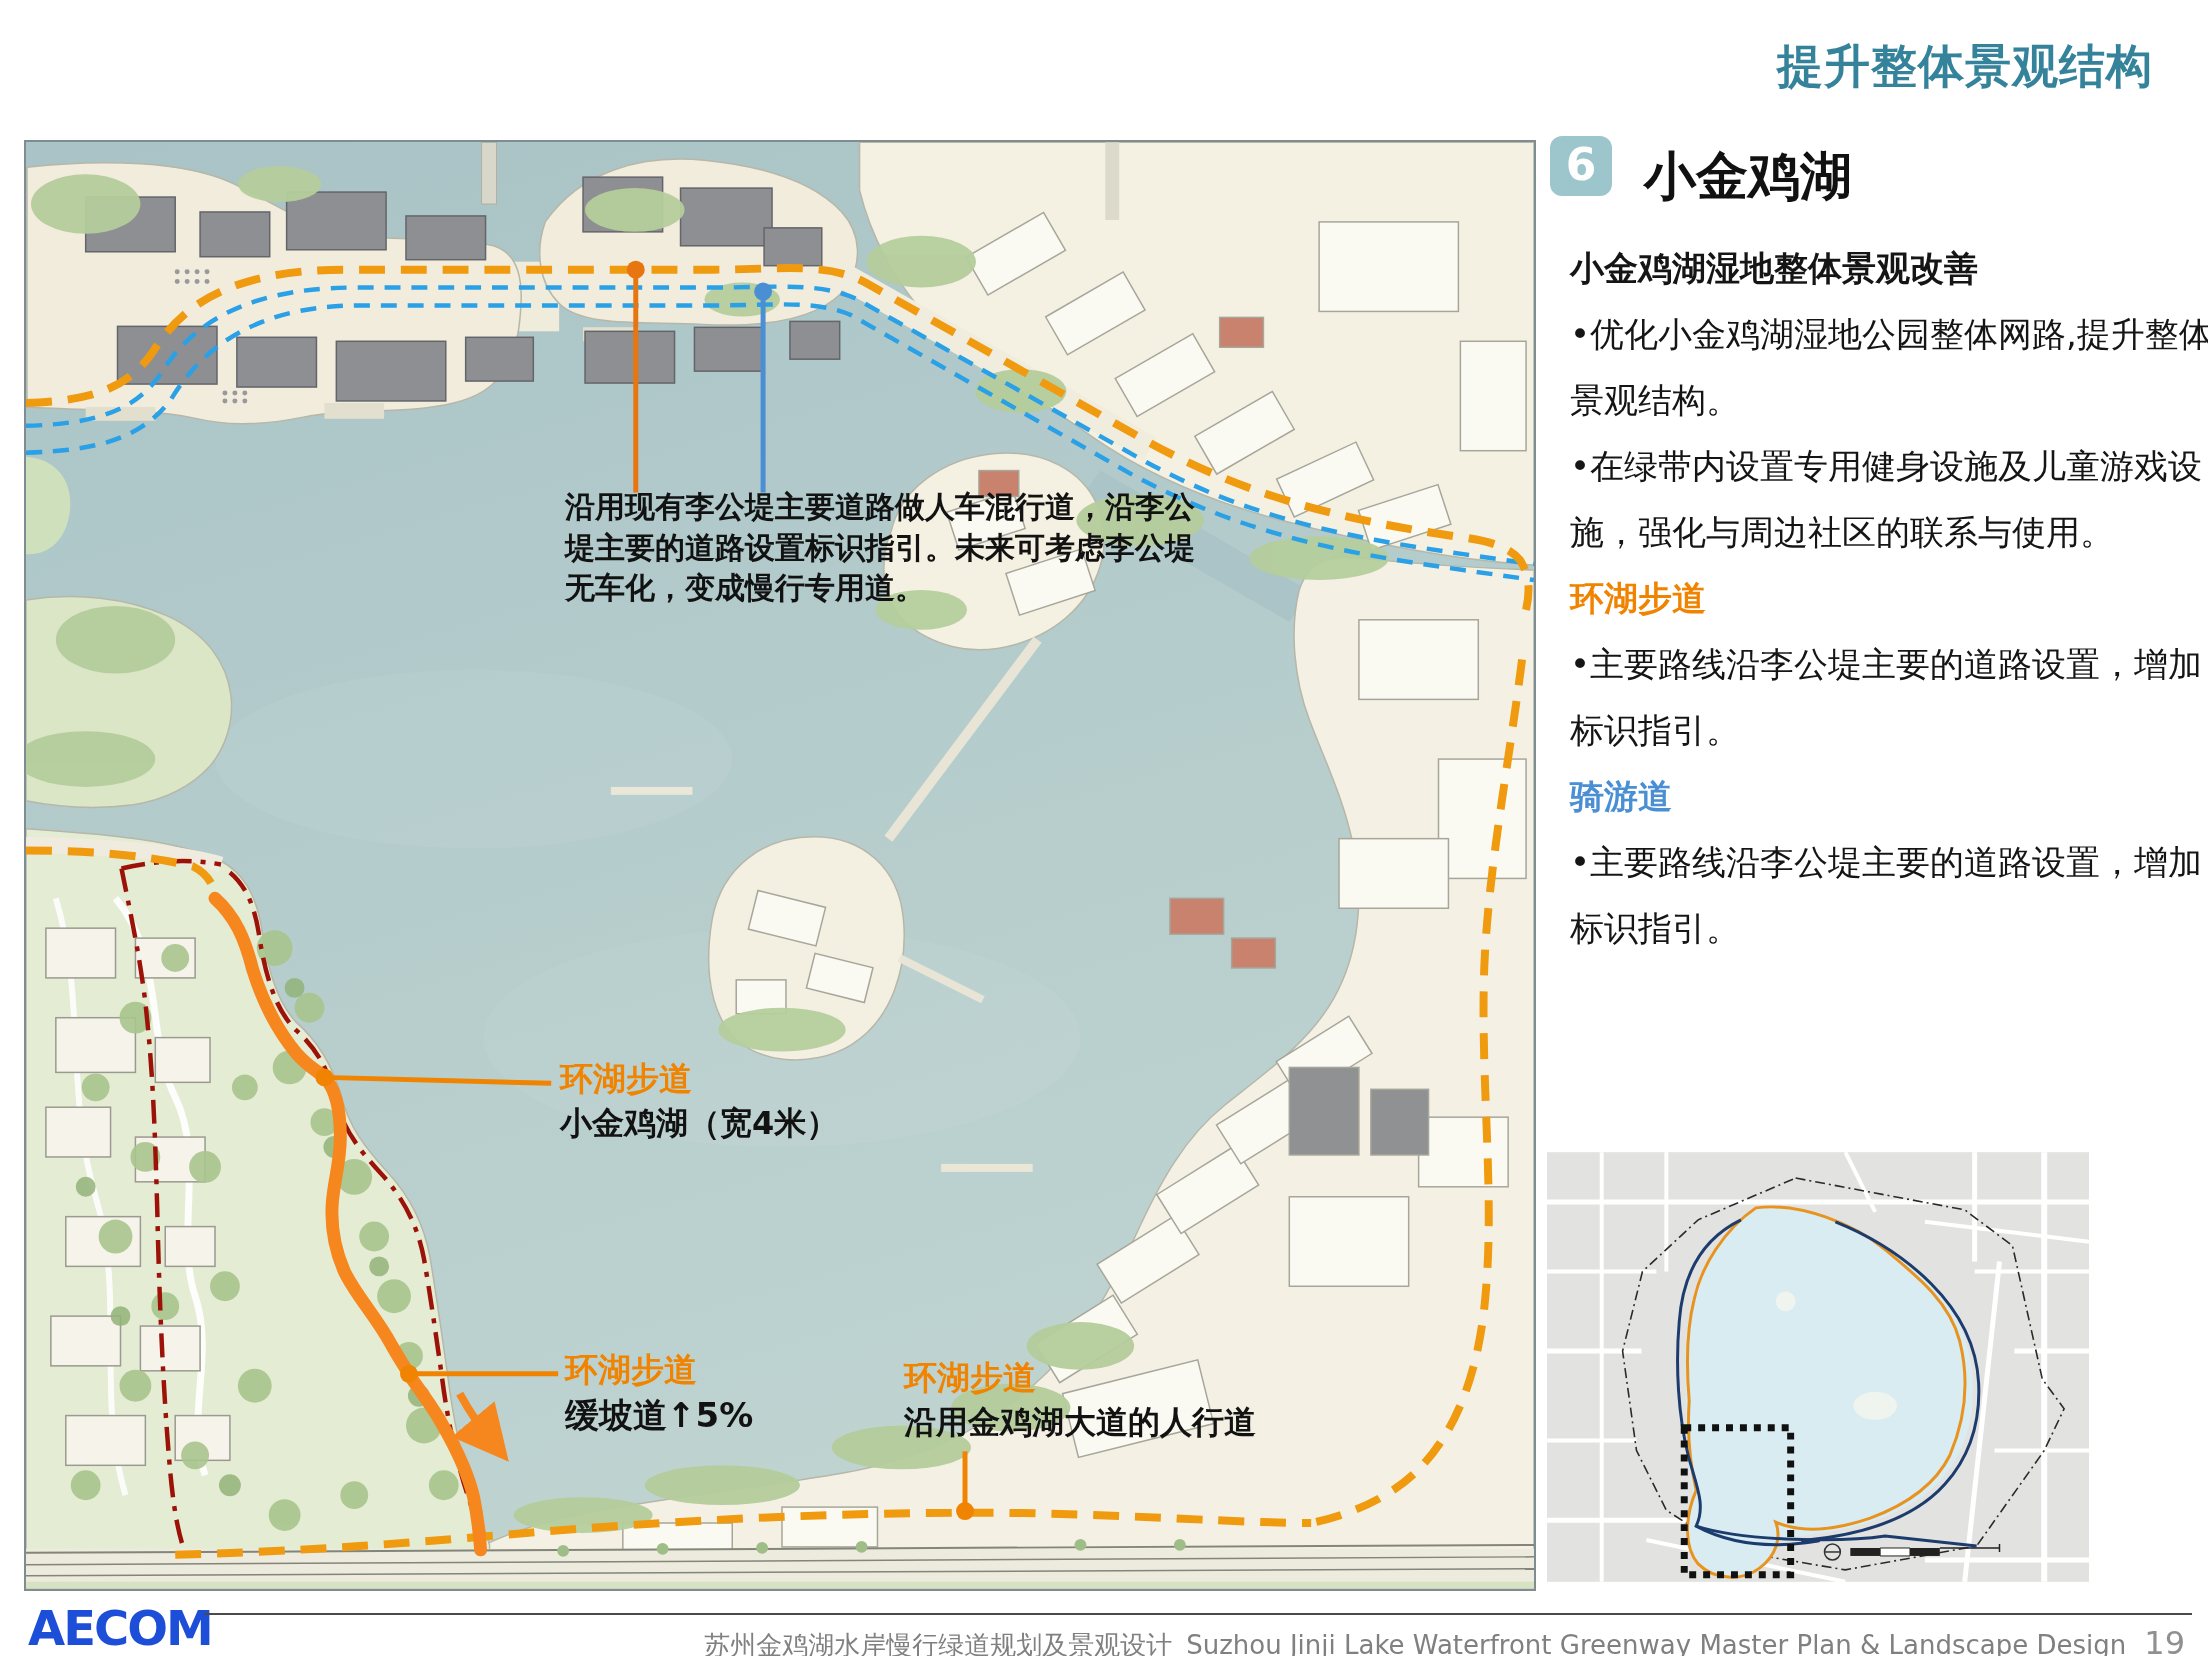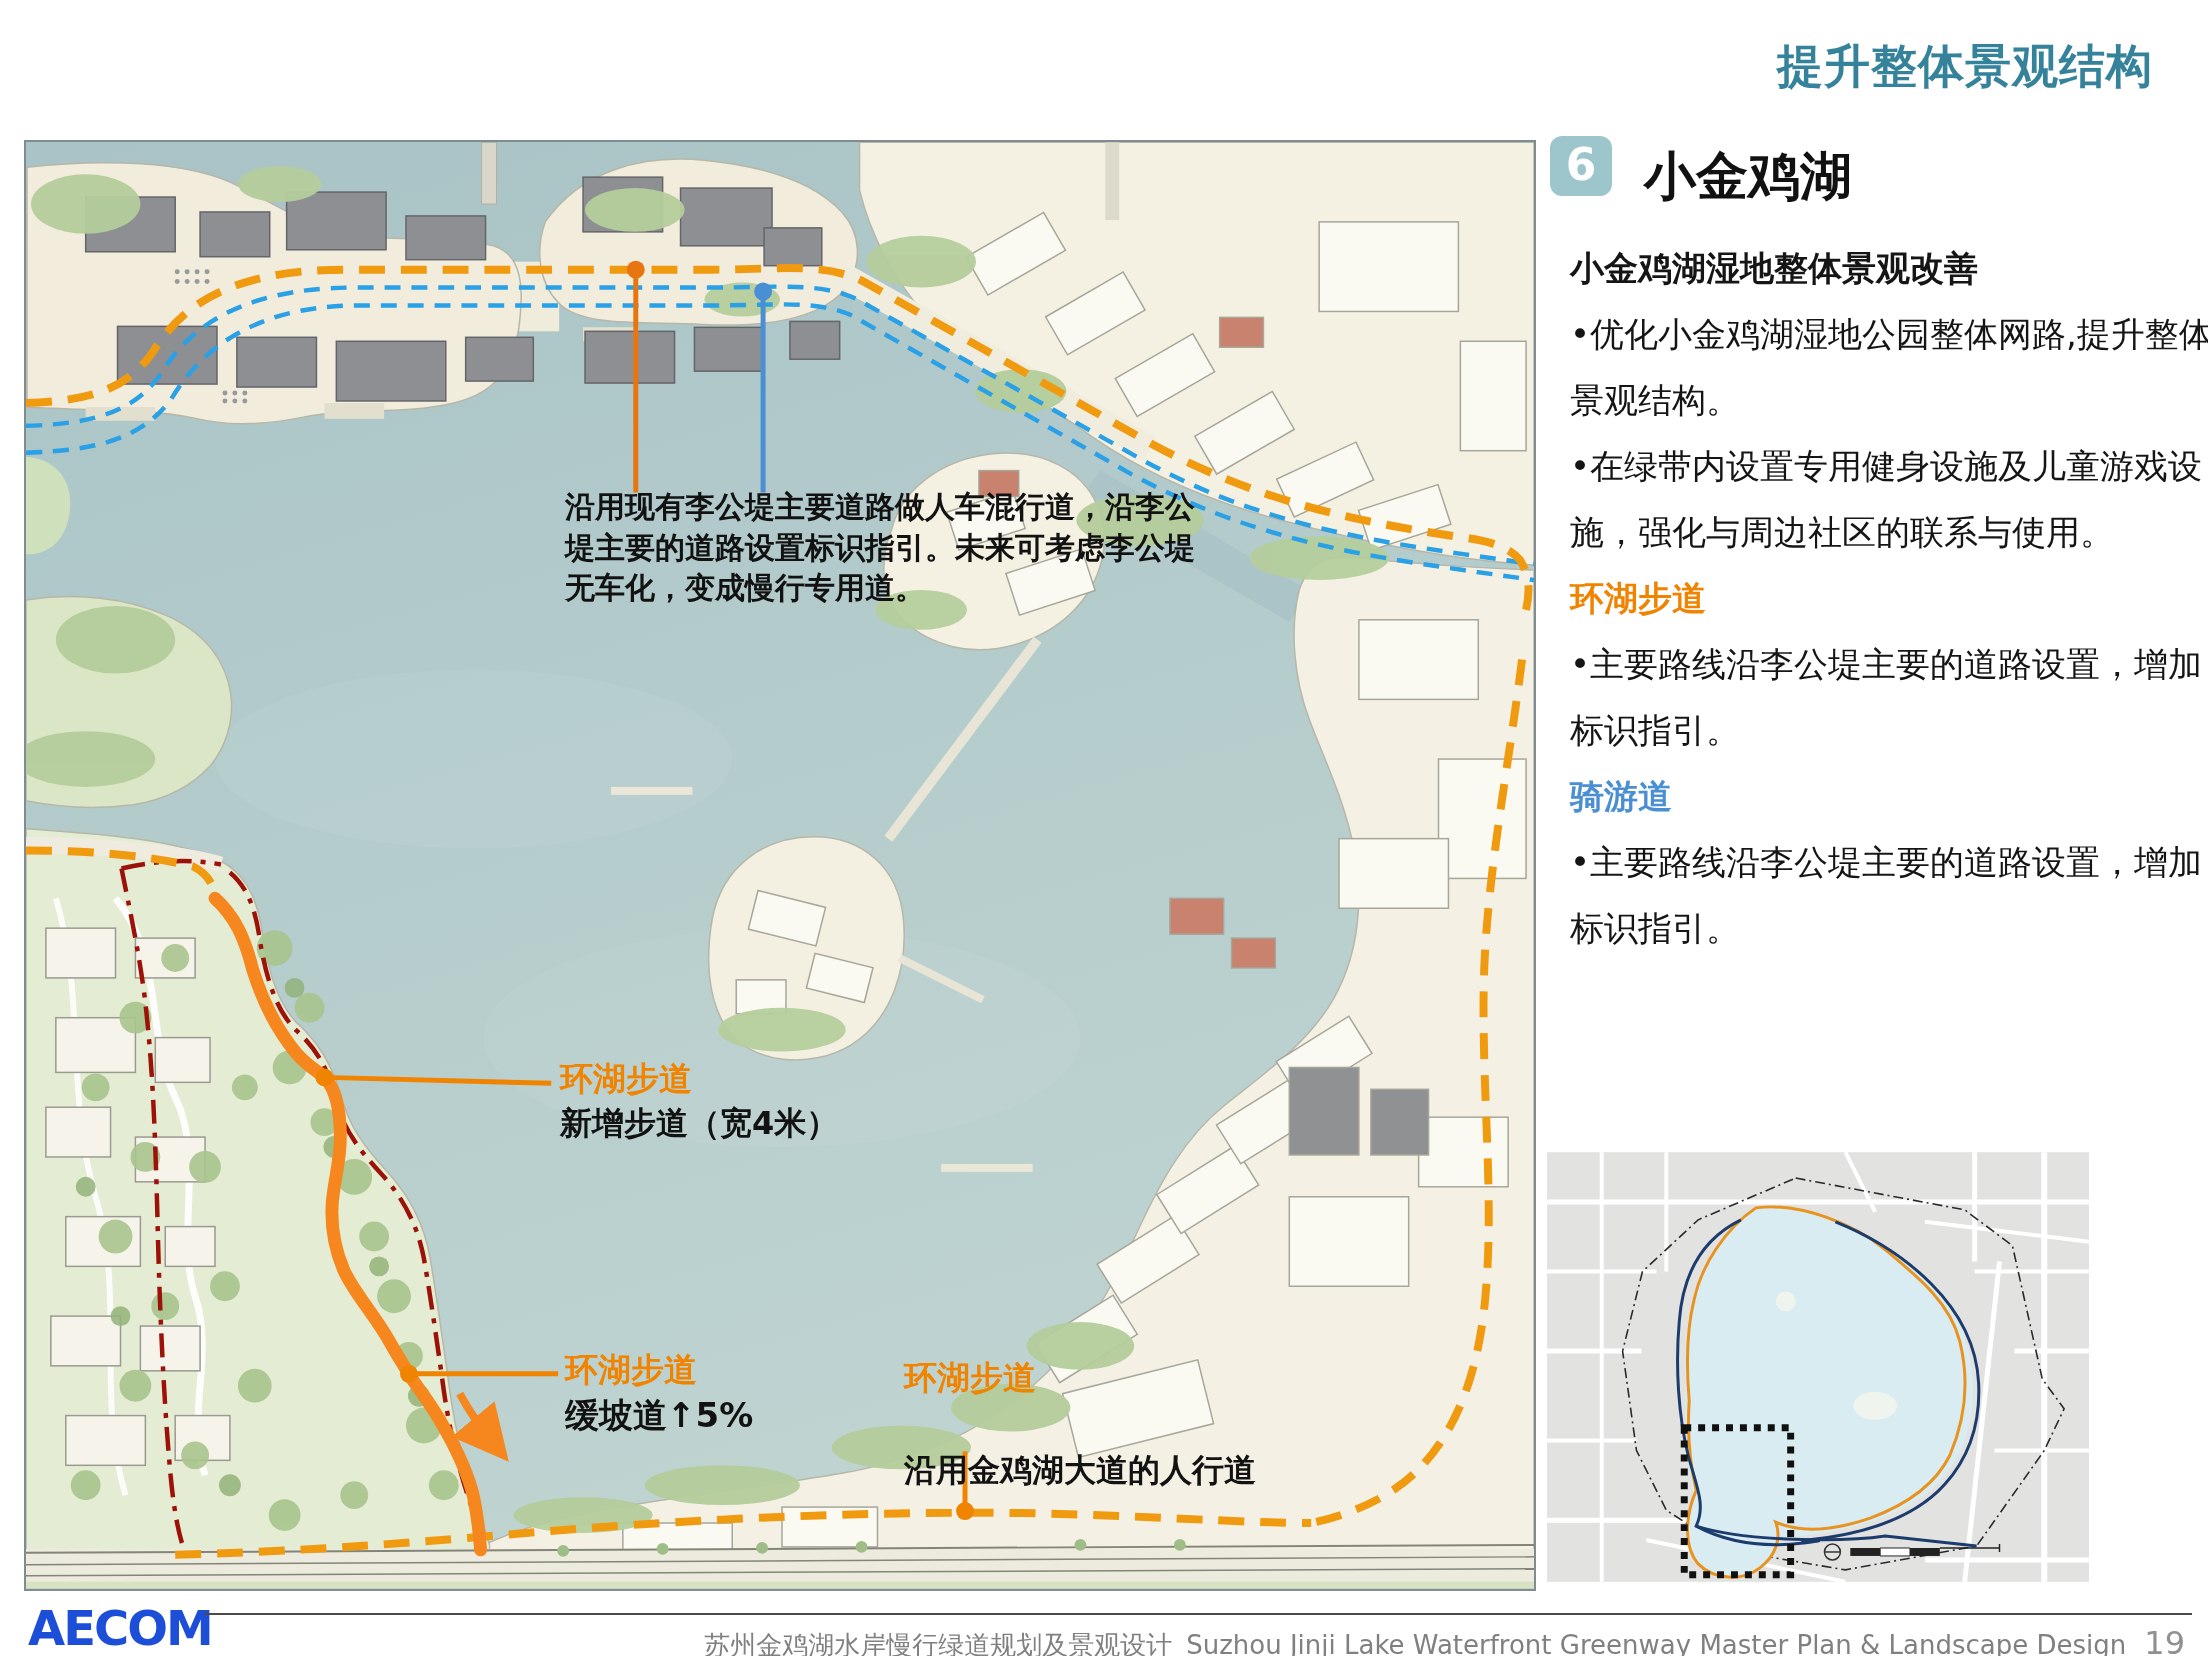--- a/index.html
+++ b/index.html
@@ -296,31 +296,31 @@
       <circle cx="944" cy="1376" r="9" fill="#f08300"></circle>
     </g>
   </svg>
 
   <div id="anno1" class="map-label">
     <div class="lbl-body">沿用现有李公堤主要道路做人车混行道，沿李公堤主要的道路设置标识指引。未来可考虑李公堤无车化，变成慢行专用道。</div>
   </div>
 
   <div id="anno2" class="map-label">
     <div class="lbl-title">环湖步道</div>
-    <div class="lbl-body" style="font-size:32px;">新增步道（宽4米）</div>
+    <div class="lbl-body" style="font-size:32px;">小金鸡湖（宽4米）</div>
   </div>
 
   <div id="anno3" class="map-label">
     <div class="lbl-title">环湖步道</div>
     <div class="lbl-body" style="font-size:34px;">缓坡道↑5%</div>
   </div>
 
   <div id="anno4" class="map-label">
     <div class="lbl-title">环湖步道</div>
-    <div class="lbl-body" style="font-size:32px;margin-top:48px;">沿用金鸡湖大道的人行道</div>
+    <div class="lbl-body" style="font-size:32px;">沿用金鸡湖大道的人行道</div>
   </div>
 </div>
 
 <div id="section-head" class="abs">
   <div id="section-num">6</div>
   <div id="section-title">小金鸡湖</div>
 </div>
 
 <div id="panel-text" class="abs">
   <div class="bold">小金鸡湖湿地整体景观改善</div>

